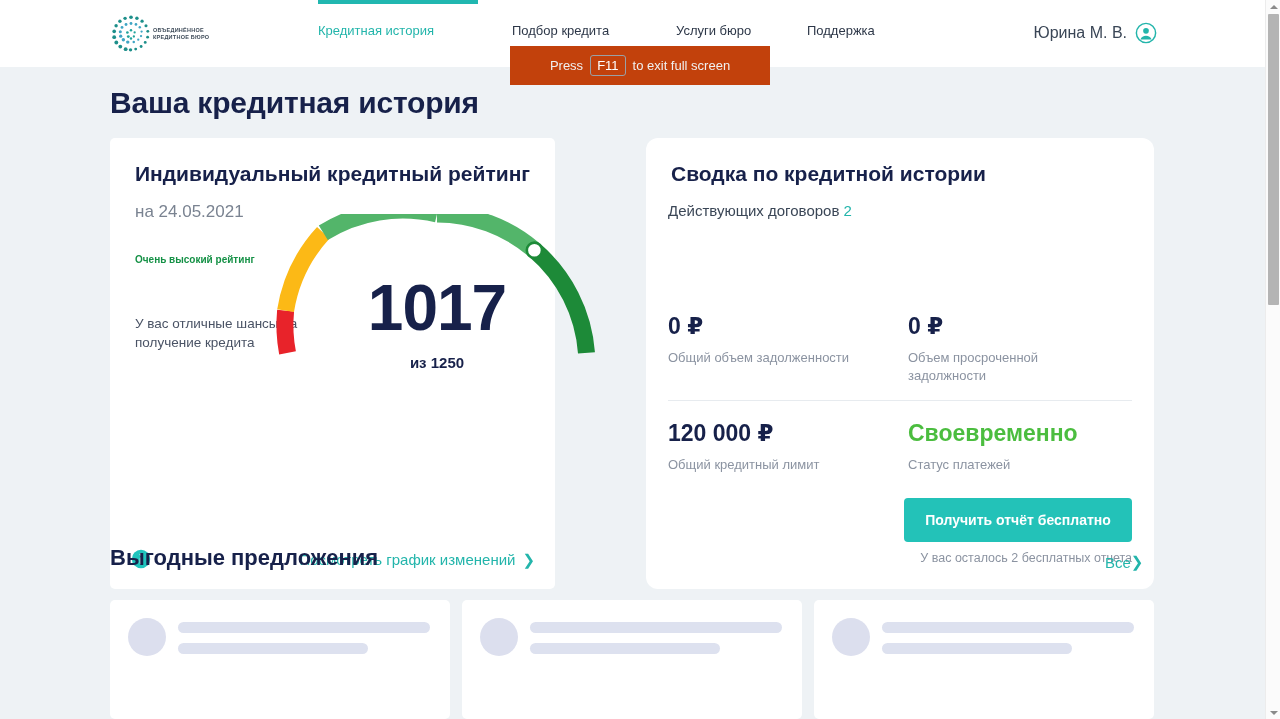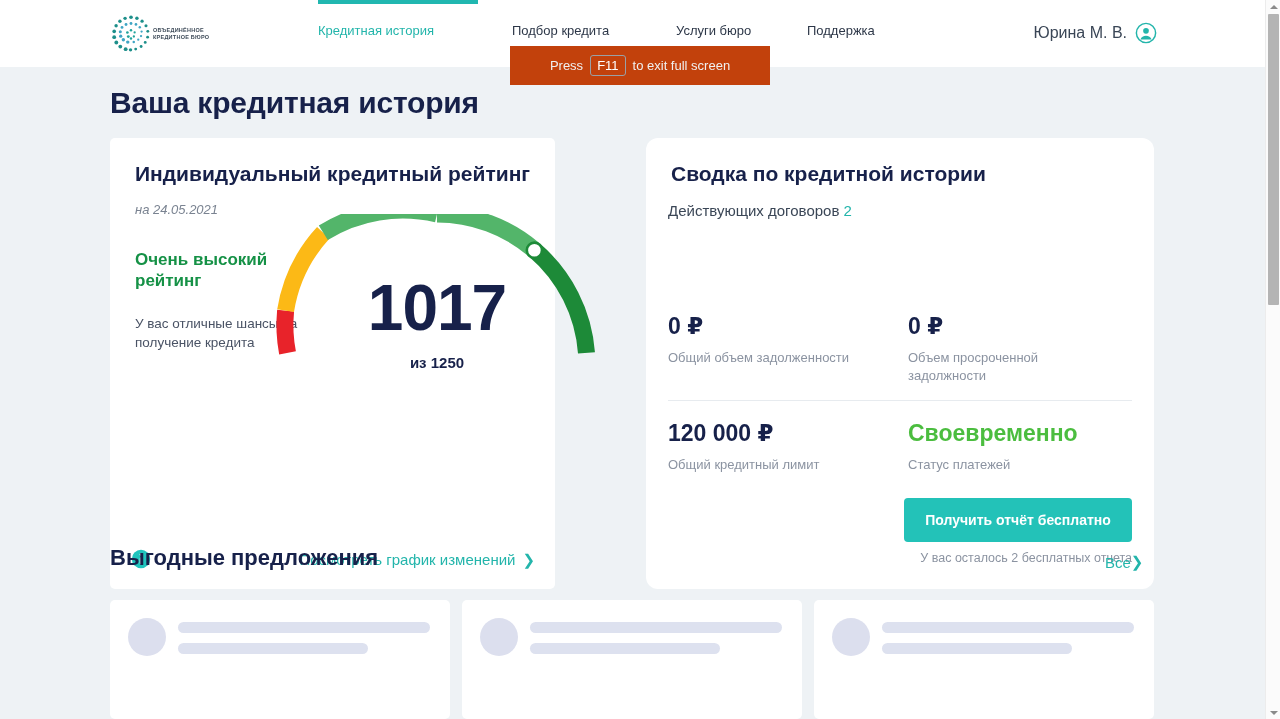--- a/index.html
+++ b/index.html
@@ -90,28 +90,28 @@
   }
   .card-rating { left: 110px; top: 71px; width: 445px; height: 451px; }
   .card-summary { left: 646px; top: 71px; width: 508px; height: 451px; border-radius: 12px; }
 
   .card-title {
     position: absolute; left: 25px; top: 24px;
     font-size: 21px; font-weight: bold; color: #17214a;
   }
   .card-subtitle {
     position: absolute; left: 25px; top: 64px;
-    font-size: 13px; color: #7a8391; font-style: italic;
+    font-size: 17px; color: #7a8391;
   }
 
   
   .rating-label {
     position: absolute; left: 25px; top: 111px;
     width: 140px;
-    font-size: 17px; font-weight: bold; color: #159146;
+    font-size: 10px; font-weight: bold; color: #159146;
     line-height: 21px;
   }
   .rating-desc {
     position: absolute; left: 25px; top: 176px;
     width: 165px;
     font-size: 13.5px; color: #4a5365; line-height: 19px;
   }
 
   
   .gauge { position: absolute; left: 162px; top: 76px; width: 330px; height: 190px; }

